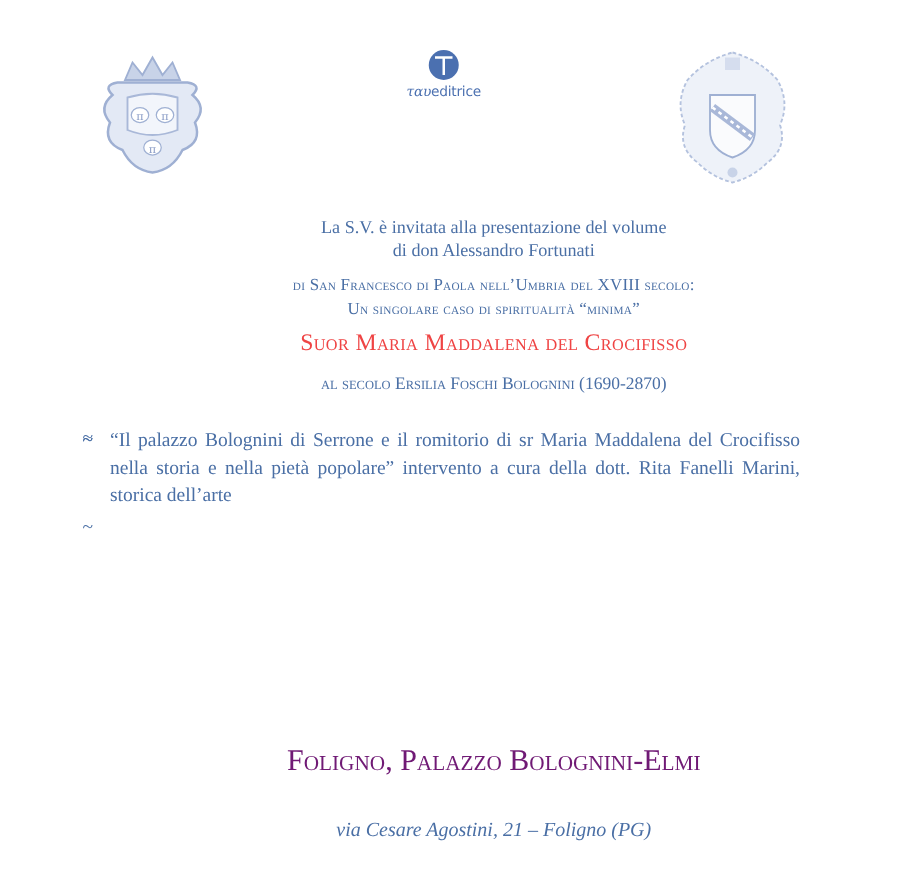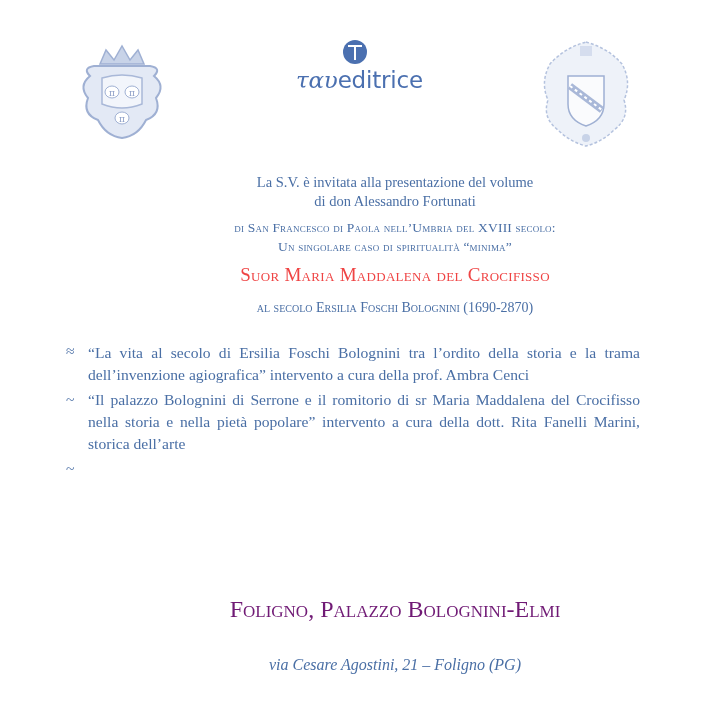--- a/index.html
+++ b/index.html
@@ -7,21 +7,21 @@
            font-family: "Liberation Serif", "DejaVu Serif", serif; color: #4a6fa5; }
     .abs { position: absolute; }
     .center { left: 0; width: 720px; text-align: center; margin-left: 35px; }
     .crest-left { left: 72px; top: 42px; width: 100px; height: 100px; }
     .crest-right { left: 538px; top: 38px; width: 96px; height: 112px; }
     .logo { left: 296px; top: 40px; width: 118px; height: 56px; text-align: center; }
     .logo-mark { width: 24px; height: 24px; border-radius: 50%; background: #4b70b0; margin: 0 auto;
                  position: relative; }
     .logo-mark:before { content: ""; position: absolute; left: 5px; top: 5px; width: 14px; height: 2px; background: #fff; }
     .logo-mark:after { content: ""; position: absolute; left: 11px; top: 6px; width: 2px; height: 14px; background: #fff; }
-    .logo-text { font-family: "DejaVu Sans", sans-serif; font-size: 23px; color: #4b70b0; margin-top: 3px; letter-spacing: -0.2px; }
+    .logo-text { font-family: "DejaVu Sans", sans-serif; font-size: 11px; color: #4b70b0; margin-top: 3px; letter-spacing: -0.2px; }
     .logo-text i { font-family: "DejaVu Serif", serif; font-style: italic; }
     .invite { top: 173px; font-size: 14.5px; line-height: 19px; }
     .subtitle { top: 218px; font-size: 13.5px; line-height: 19px; font-variant: small-caps; letter-spacing: 0.2px; }
     .main-title { top: 264px; font-size: 19px; font-variant: small-caps; color: #ef4444; letter-spacing: 0.3px; }
     .secolo { top: 300px; font-size: 14px; font-variant: small-caps; }
     .list { left: 88px; top: 339px; width: 552px; margin: 0; padding: 0; list-style: none; font-size: 15.6px; line-height: 22px; }
     .list li { position: relative; text-align: justify; margin-bottom: 3px; }
     .list li .tilde { position: absolute; left: -22px; top: 0; }
     .venue { top: 594px; font-size: 24px; font-variant: small-caps; color: #701a75; line-height: 30px; }
     .address { top: 656px; font-size: 16px; font-style: italic; }
@@ -72,21 +72,20 @@
 <div class="abs center main-title">Suor Maria Maddalena del Crocifisso</div>
 
 <div class="abs center secolo">al secolo Ersilia Foschi Bolognini (1690-2870)</div>
 
 <ul class="abs list">
   <li>
     <span class="tilde">~</span>
   </li>
   <li>
     <span class="tilde">~</span>
-    <span>“La vita al secolo di Ersilia Foschi Bolognini tra l’ordito della storia e la trama dell’invenzione agiografica” intervento a cura della prof. Ambra Cenci</span>
   </li>
   <li>
     <span class="tilde">~</span>
     <span>“Il palazzo Bolognini di Serrone e il romitorio di sr Maria Maddalena del Crocifisso nella storia e nella pietà popolare” intervento a cura della dott. Rita Fanelli Marini, storica dell’arte</span>
   </li>
   <li>
     <span class="tilde">~</span>
   </li>
 </ul>
 

